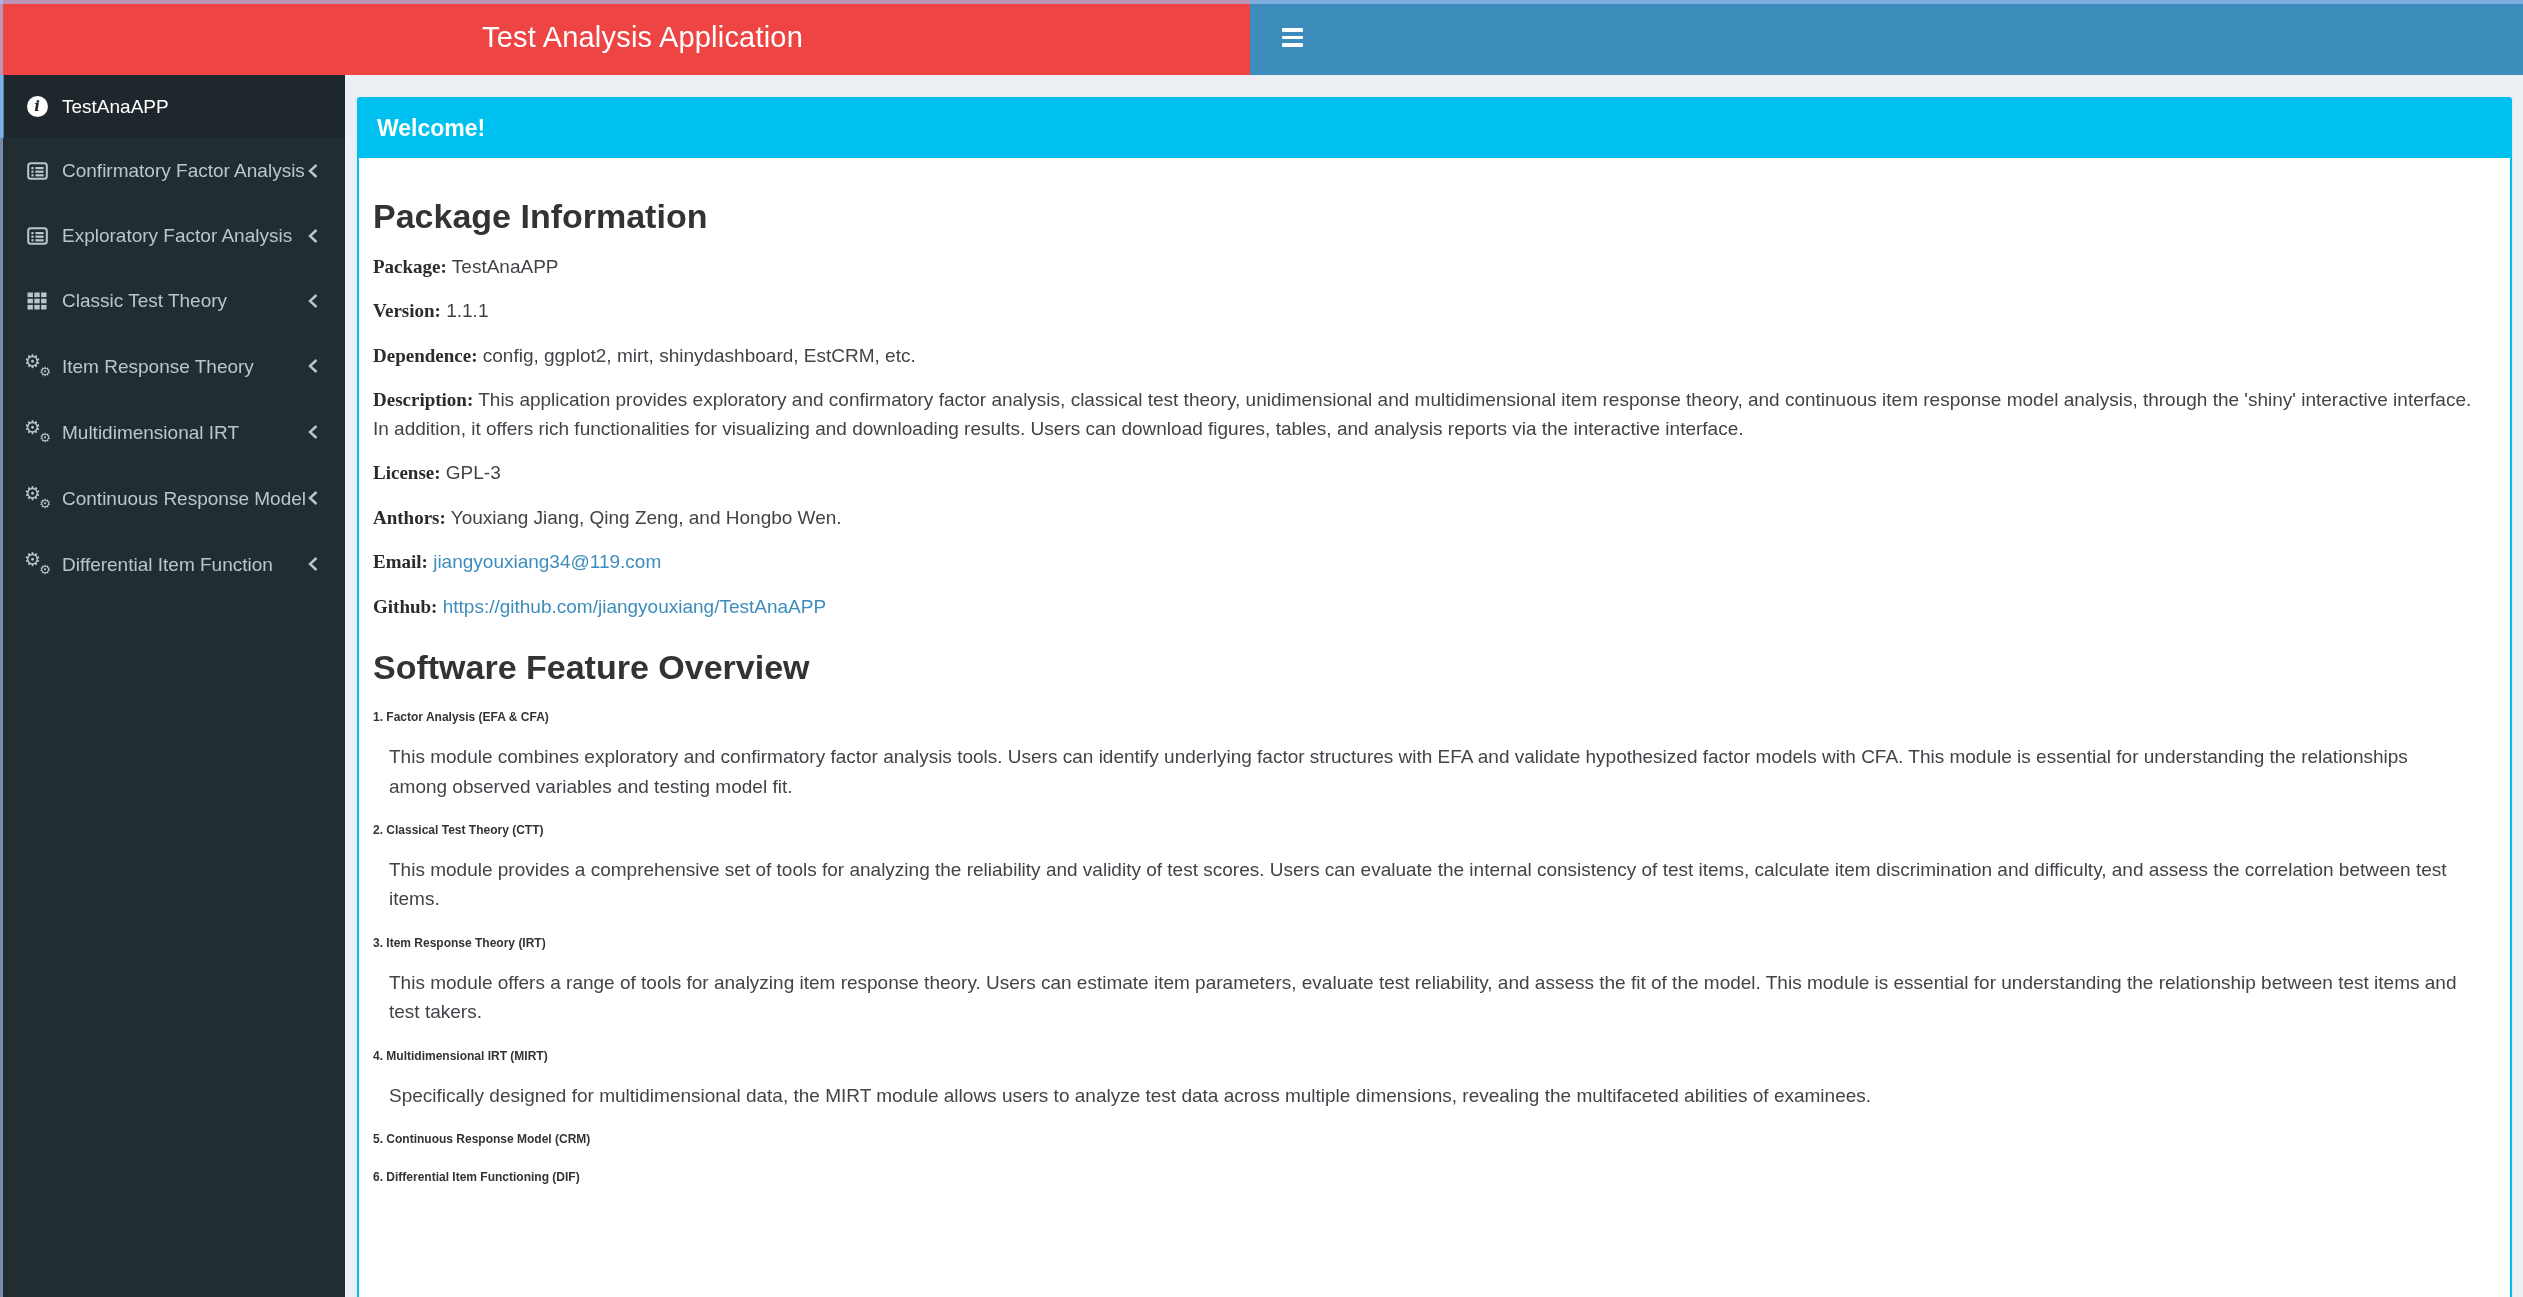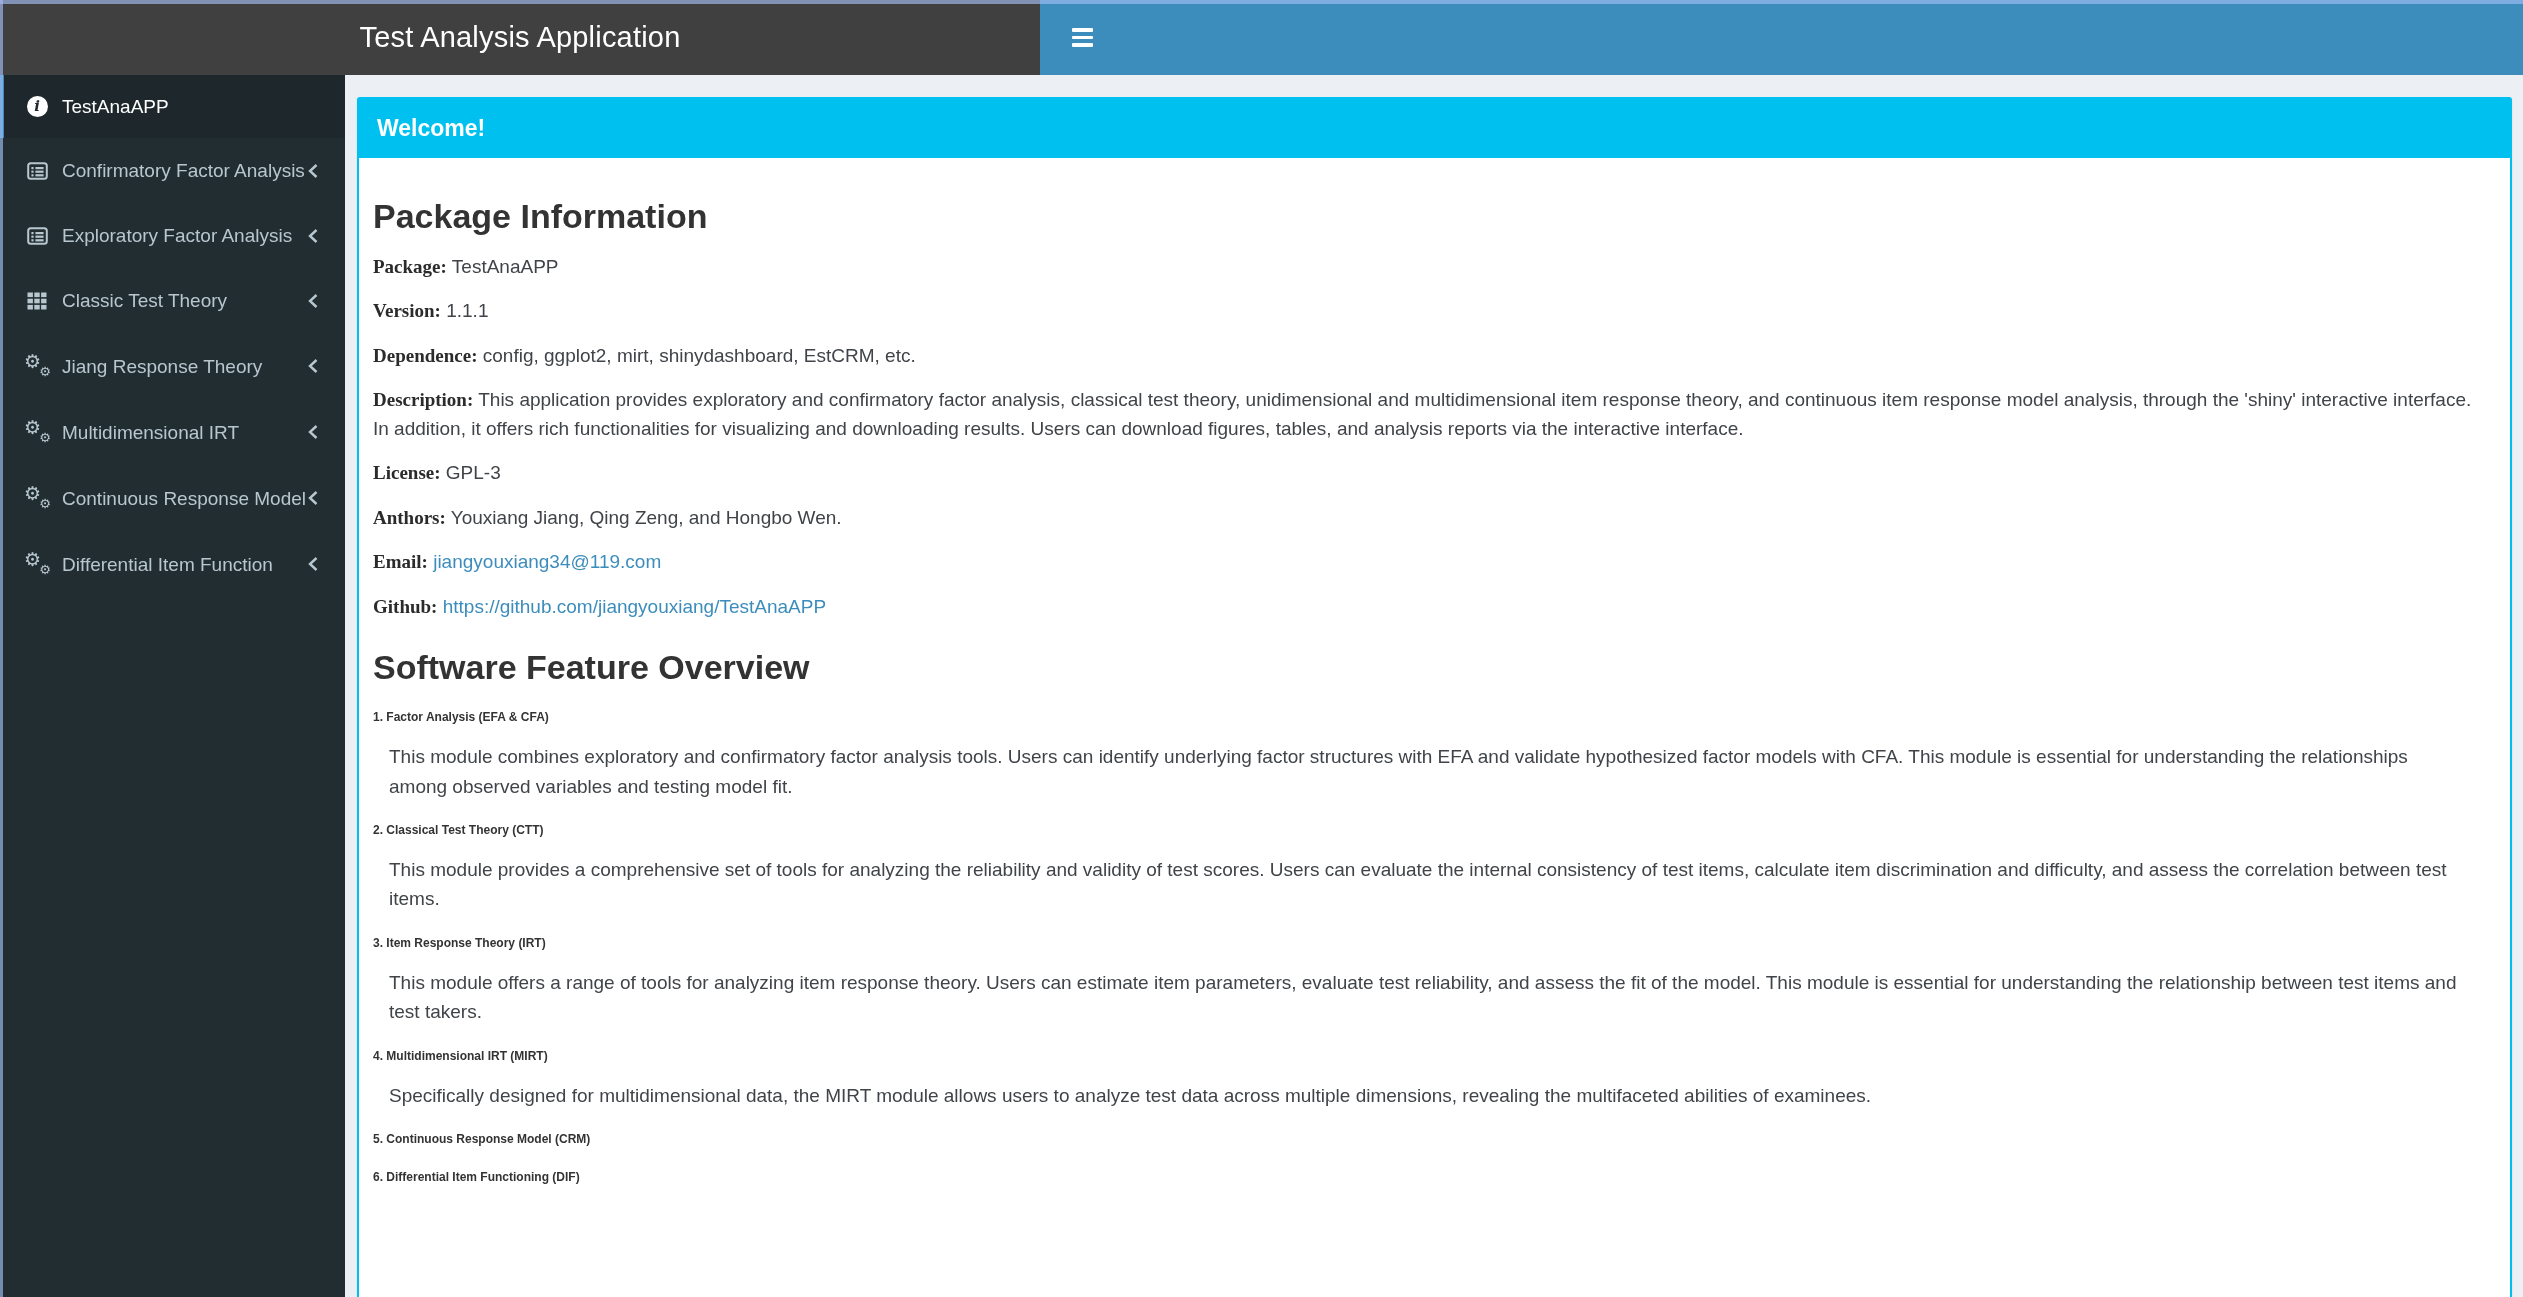--- a/index.html
+++ b/index.html
@@ -5,23 +5,23 @@
   html,body{margin:0;padding:0;}
   body{
     width:2523px;height:1297px;overflow:hidden;position:relative;
     background:#ecf0f5;
     font-family:"Liberation Sans",sans-serif;
     -webkit-font-smoothing:antialiased;
   }
   
   .main-header{display:flex;height:75px;}
   .logo{
-    width:1040px;background:#404040;color:#fff;
+    width:1215px;background:#ef4444;color:#fff;
     display:flex;align-items:center;justify-content:center;
-    font-size:29px;font-weight:400;letter-spacing:.2px;
+    font-size:29px;font-weight:400;letter-spacing:.2px;padding-left:35px;
   }
   .navbar{flex:1;background:#3c8dbc;display:flex;align-items:center;}
   .sidebar-toggle{
     margin-left:22px;padding:10px;cursor:pointer;background:transparent;border:none;
     display:flex;flex-direction:column;gap:4px;
   }
   .sidebar-toggle .bar{width:21px;height:3.5px;background:#fff;border-radius:1px;}
   
   .wrapper{display:flex;height:1222px;}
   .sidebar{width:345px;background:#222d32;flex-shrink:0;}
@@ -161,21 +161,21 @@
       </span>
     </div>
 
     <div class="sidebar-item">
       <span class="mi">
         <span class="cogs">
             <span class="cog-big">⚙</span>
             <span class="cog-small">⚙</span>
           </span>
       </span>
-      <span>Jiang Response Theory</span>
+      <span>Item Response Theory</span>
       <span class="chevron">
         <svg width="12" height="16" viewBox="0 0 12 16">
             <polyline points="9.5,2 3,8 9.5,14" fill="none" stroke="currentColor" stroke-width="2.4"></polyline>
           </svg>
       </span>
     </div>
 
     <div class="sidebar-item">
       <span class="mi">
         <span class="cogs">

